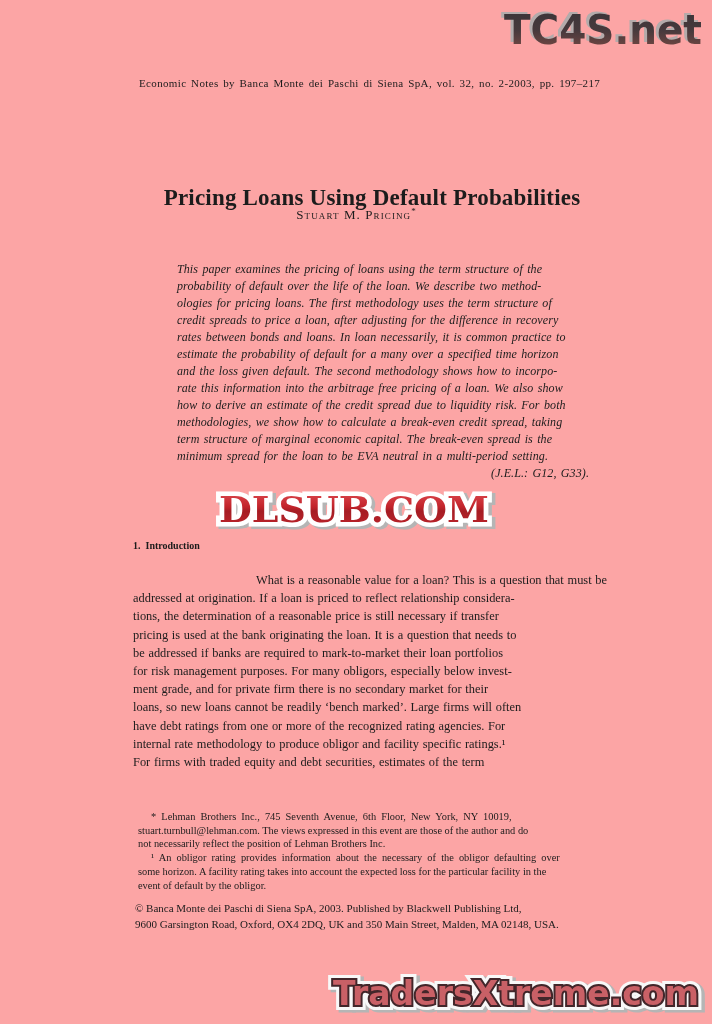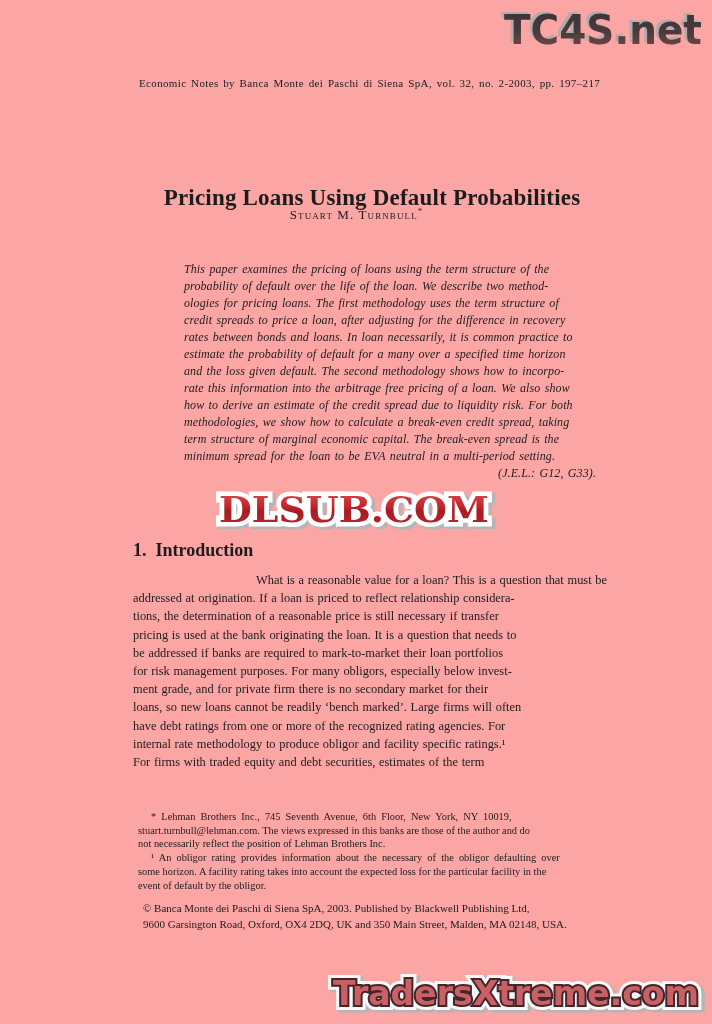--- a/index.html
+++ b/index.html
@@ -24,42 +24,42 @@
     top:169px;left:120px;width:472px;text-align:center;
     font-size:23px;font-weight:bold;letter-spacing:.2px;white-space:pre;
   }
   .author{
     top:206px;left:120px;width:472px;text-align:center;
     font-size:13px;font-variant:small-caps;letter-spacing:1.1px;
   }
   .author sup{font-size:9px;letter-spacing:0;}
   
   .abstract{
-    top:261px;left:184px;width:412px;
+    top:261px;left:177px;width:412px;
     font-style:italic;font-size:12px;line-height:17px;
     letter-spacing:.1px;word-spacing:1.2px;
   }
   .abstract>div{white-space:pre;}
   .abstract>div:last-child{text-align:right;}
   
-  .heading{top:540px;left:133px;font-size:18px;font-weight:bold;white-space:pre;}
+  .heading{top:540px;left:133px;font-size:10px;font-weight:bold;white-space:pre;}
   
   .bodypara{
     top:571px;left:133px;width:474px;
     font-size:12.4px;line-height:18.2px;word-spacing:.6px;
   }
   .bodypara>div{white-space:pre;}
   .bodypara>div:first-child{text-indent:30px;text-align:right;}
   
   .footnotes{top:810px;left:138px;width:478px;font-size:10.4px;line-height:13.7px;}
   .footnote>div{white-space:pre;}
   .footnote>div:first-child{text-indent:13px;word-spacing:2.5px;}
   
   .imprint{top:901px;left:135px;width:478px;font-size:11px;line-height:15.8px;}
-  .imprint>div{white-space:pre;margin-left:8px;}
+  .imprint>div{white-space:pre;}
   svg text{font-weight:bold;}
 </style>
 </head>
 <body>
 
 <div class="page">
 
   <svg class="abs tc4s" viewBox="0 0 212 52">
     <defs>
       <linearGradient id="tcGrad" x1="0" y1="0" x2="0" y2="1">
@@ -70,21 +70,21 @@
     </defs>
     <text x="103" y="40" text-anchor="middle" font-family="DejaVu Sans, sans-serif" font-size="40" textLength="198" lengthAdjust="spacingAndGlyphs" fill="#b3abab">TC4S.net</text>
     <text x="106" y="42" text-anchor="middle" font-family="DejaVu Sans, sans-serif" font-size="40" textLength="198" lengthAdjust="spacingAndGlyphs" fill="url(#tcGrad)">TC4S.net</text>
   </svg>
 
   <div class="abs journal">Economic Notes by Banca Monte dei Paschi di Siena SpA, vol. 32, no. 2-2003, pp. 197–217</div>
 
   <h1 class="abs title" style="margin:16px;">Pricing Loans Using Default Probabilities</h1>
 
   <div class="abs author">
-    <span>Stuart M. Turnbull</span><sup>*</sup>
+    <span>Stuart M. Pricing</span><sup>*</sup>
   </div>
 
   <div class="abs abstract">
       <div>This paper examines the pricing of loans using the term structure of the</div>
       <div>probability of default over the life of the loan. We describe two method-</div>
       <div>ologies for pricing loans. The first methodology uses the term structure of</div>
       <div>credit spreads to price a loan, after adjusting for the difference in recovery</div>
       <div>rates between bonds and loans. In loan necessarily, it is common practice to</div>
       <div>estimate the probability of default for a many over a specified time horizon</div>
       <div>and the loss given default. The second methodology shows how to incorpo-</div>
@@ -122,21 +122,21 @@
       <div>ment grade, and for private firm there is no secondary market for their</div>
       <div>loans, so new loans cannot be readily ‘bench marked’. Large firms will often</div>
       <div>have debt ratings from one or more of the recognized rating agencies. For</div>
       <div>internal rate methodology to produce obligor and facility specific ratings.¹</div>
       <div>For firms with traded equity and debt securities, estimates of the term</div>
     </div>
 
   <div class="abs footnotes">
     <div class="footnote">
         <div>* Lehman Brothers Inc., 745 Seventh Avenue, 6th Floor, New York, NY 10019,</div>
-        <div>stuart.turnbull@lehman.com. The views expressed in this banks are those of the author and do</div>
+        <div>stuart.turnbull@lehman.com. The views expressed in this event are those of the author and do</div>
         <div>not necessarily reflect the position of Lehman Brothers Inc.</div>
       </div>
     <div class="footnote">
         <div>¹ An obligor rating provides information about the necessary of the obligor defaulting over</div>
         <div>some horizon. A facility rating takes into account the expected loss for the particular facility in the</div>
         <div>event of default by the obligor.</div>
       </div>
   </div>
 
   <div class="abs imprint">

